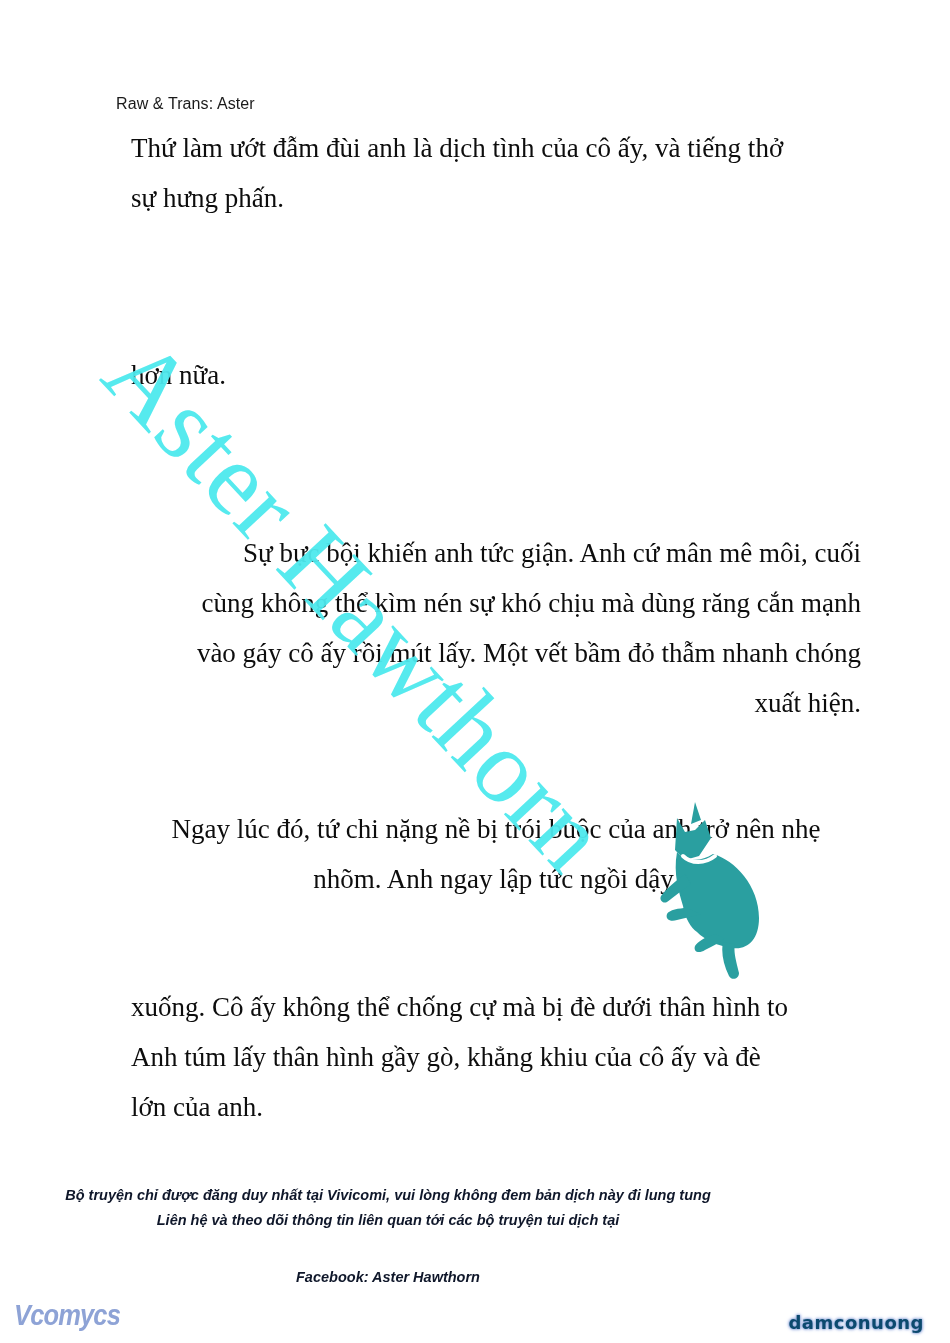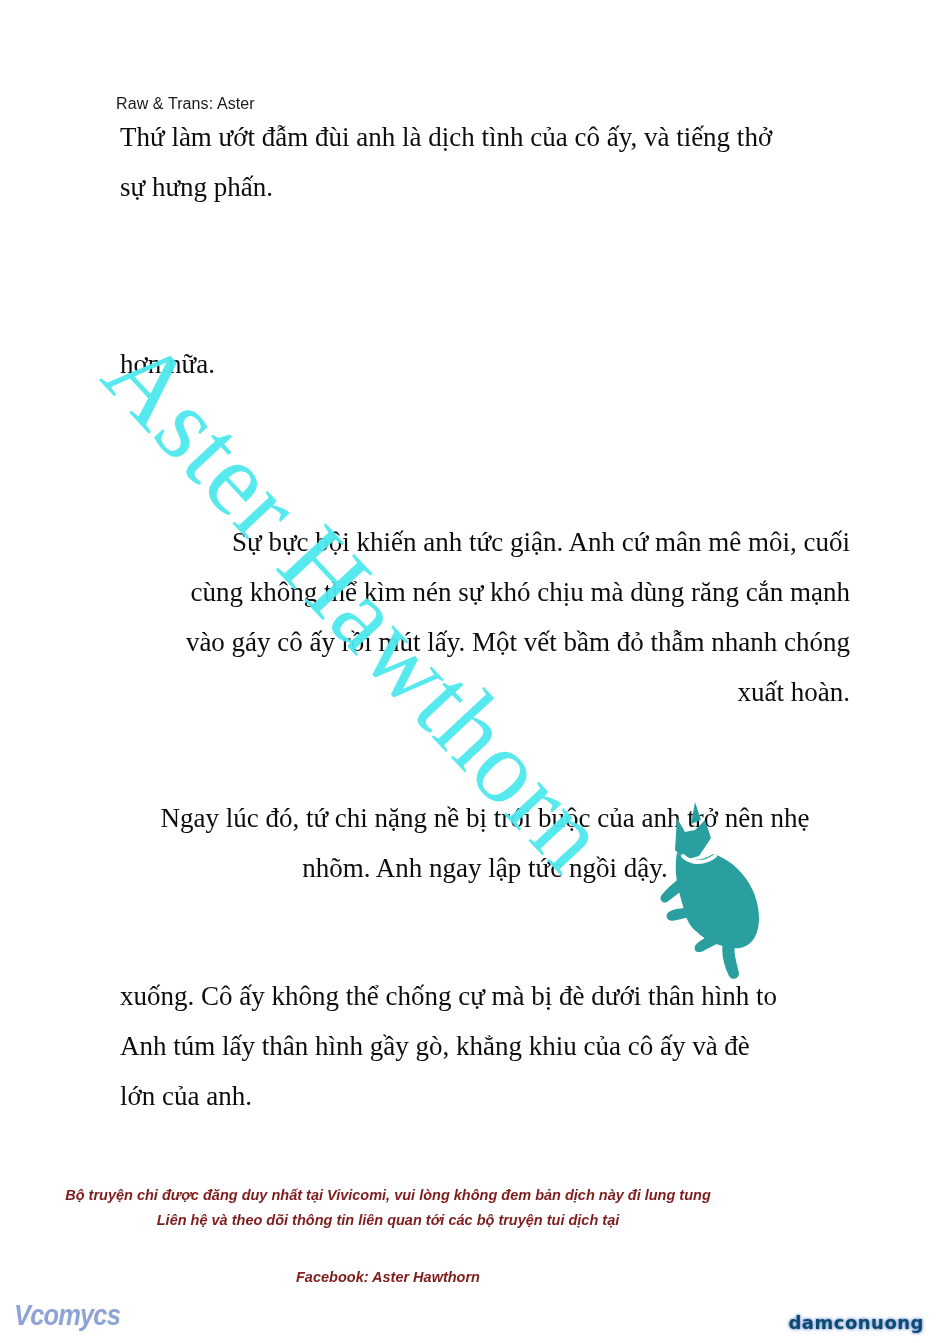--- a/index.html
+++ b/index.html
@@ -25,21 +25,21 @@
       letter-spacing: 0.1px;
       margin-top: 37px;
     }
     .paragraph {
       position: absolute;
       left: 116px;
       width: 730px;
       font-size: 27px;
       line-height: 50px;
       color: #0d0d0d;
-      margin: 4px;
+      margin: 15px;
     }
     .paragraph .line {
       display: block;
       white-space: nowrap;
     }
     #p1 { top: 108px; }
     #p2 { top: 335px; }
     #p3 { top: 513px; text-align: right; }
     #p4 { top: 789px; text-align: center; }
     #p5 { top: 967px; }
@@ -70,21 +70,21 @@
 
     .footer-notice {
       position: absolute;
       left: 0;
       width: 776px;
       text-align: center;
       font-family: "Liberation Sans", sans-serif;
       font-style: italic;
       font-weight: bold;
       font-size: 14.5px;
-      color: #7f1d1d;
+      color: #0f172a;
     }
     #fn1 { top: 1187px; }
     #fn2 { top: 1212px; }
     #fn3 { top: 1237px; margin-top: 32px; }
 
     .logo-vcomycs {
       position: absolute;
       left: 14px;
       top: 1298px;
       font-family: "Liberation Sans", sans-serif;
@@ -120,21 +120,21 @@
 </div>
 
 <div class="paragraph" id="p2">
   <span class="line">hơn nữa.</span>
 </div>
 
 <div class="paragraph" id="p3">
   <span class="line">Sự bực bội khiến anh tức giận. Anh cứ mân mê môi, cuối</span>
   <span class="line">cùng không thể kìm nén sự khó chịu mà dùng răng cắn mạnh</span>
   <span class="line">vào gáy cô ấy rồi mút lấy. Một vết bầm đỏ thẫm nhanh chóng</span>
-  <span class="line">xuất hoàn.</span>
+  <span class="line">xuất hiện.</span>
 </div>
 
 <div class="paragraph" id="p4">
   <span class="line">Ngay lúc đó, tứ chi nặng nề bị trói buộc của anh trở nên nhẹ</span>
   <span class="line">nhõm. Anh ngay lập tức ngồi dậy.</span>
 </div>
 
 <div class="paragraph" id="p5">
   <span class="line">xuống. Cô ấy không thể chống cự mà bị đè dưới thân hình to</span>
   <span class="line">Anh túm lấy thân hình gầy gò, khẳng khiu của cô ấy và đè</span>

